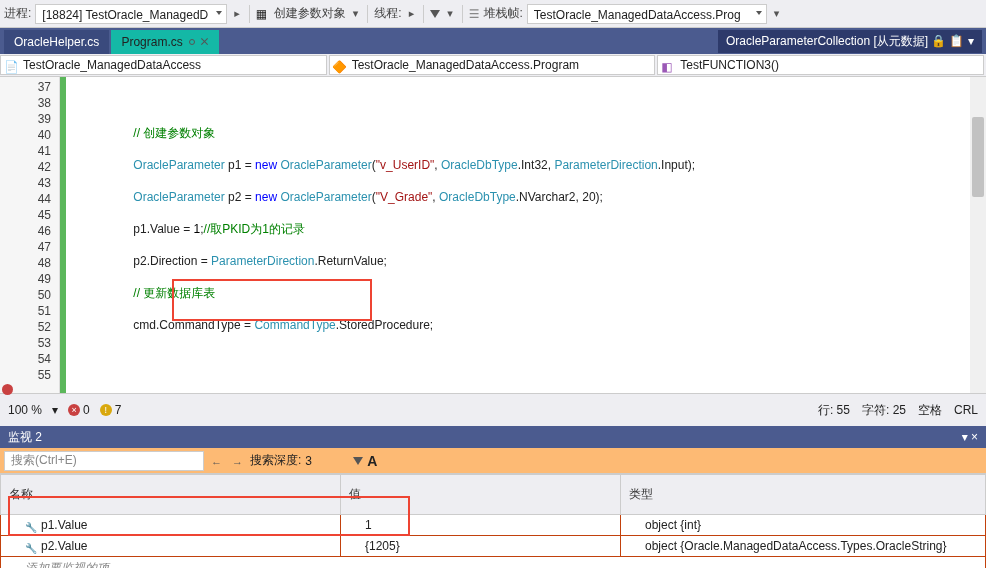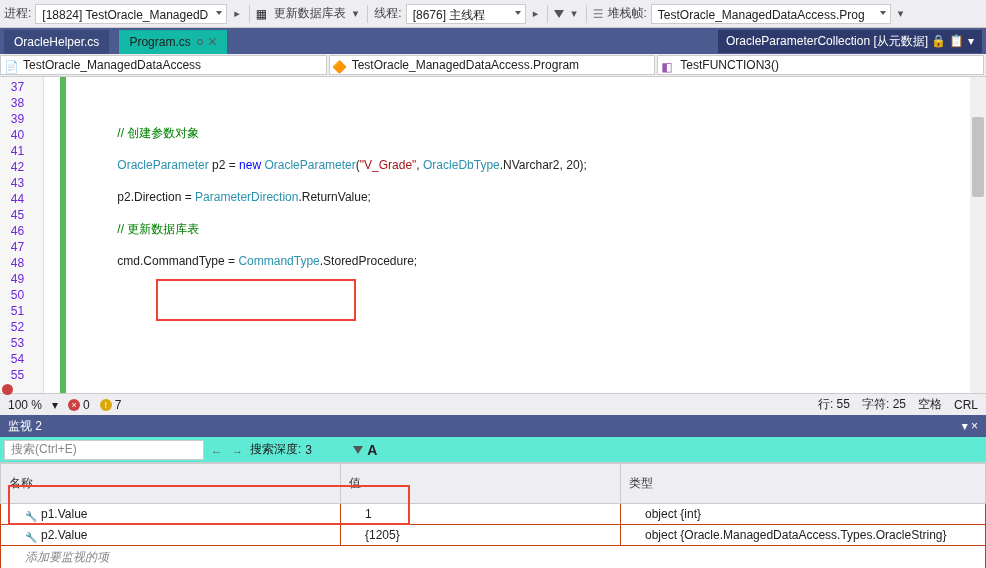--- a/index.html
+++ b/index.html
@@ -4,49 +4,49 @@
 <style>
 *{margin:0;padding:0;box-sizing:border-box;font-family:"Microsoft YaHei","Segoe UI",sans-serif;font-size:12px}
 body{background:#eee;width:986px;height:568px;overflow:hidden;color:#222}
 .toolbar{background:#eeeef2;border-bottom:1px solid #ccc;height:28px;display:flex;align-items:center;padding:0 4px;gap:4px}
 .toolbar .lbl{color:#444}
 .toolbar .dd{background:#fff;border:1px solid #ccc;padding:1px 18px 1px 6px;min-width:130px;height:20px;line-height:18px;position:relative}
 .toolbar .darrow{position:absolute;right:4px;top:6px;width:0;height:0;border-left:3px solid transparent;border-right:3px solid transparent;border-top:4px solid #555}
 .toolbar .sep{width:1px;height:18px;background:#ccc;margin:0 2px}
 .tbicon{width:14px;height:14px;display:inline-block}
 .tabstrip{background:#4b5b8f;height:26px;display:flex;align-items:flex-end;padding-left:4px;position:relative}
-.tab{background:#2d3a6b;color:#fff;height:24px;line-height:24px;padding:0 10px;margin-right:10px;position:relative;display:flex;align-items:center;gap:6px;cursor:pointer}
+.tab{background:#2d3a6b;color:#fff;height:24px;line-height:24px;padding:0 10px;margin-right:2px;position:relative;display:flex;align-items:center;gap:6px;cursor:pointer}
 .tab.inactive{background:#3a4a7d}
 .tab.active{background:#14b8a6;color:#222}
 .tab .close{width:8px;height:8px;position:relative}
 .tab .close:before,.tab .close:after{content:"";position:absolute;left:3px;top:-1px;width:1px;height:9px;background:#555}
 .tab .close:before{transform:rotate(45deg)}.tab .close:after{transform:rotate(-45deg)}
 .tab .pin{width:6px;height:6px;border:1px solid #555;border-radius:50%}
 .headerright{position:absolute;right:4px;top:0;height:26px;display:flex;align-items:center;color:#fff;gap:6px}
 .hdrinfo{background:#2d3a6b;padding:3px 8px;color:#fff}
 .navstrip{height:23px;background:#eeeef2;display:flex;align-items:center;border-bottom:1px solid #ccc}
 .navbox{border:1px solid #ccc;height:20px;padding:0 18px 0 22px;min-width:230px;position:relative;margin-right:2px;background:#fff;line-height:18px}
 .navbox .nicon{position:absolute;left:3px;top:2px;width:14px;height:14px}
 .navbox .darrow{top:7px}
 .editor{display:flex;height:316px;background:#fff;font-family:Consolas,monospace;font-size:13px;position:relative}
-.gutter{width:44px;text-align:center;padding-right:8px;background:#f6f6f6;color:#6d28d9;border-right:1px solid #ddd;line-height:16px;padding-top:2px;position:relative}
+.gutter{width:60px;text-align:right;padding-right:8px;background:#f6f6f6;color:#404040;border-right:1px solid #ddd;line-height:16px;padding-top:2px;position:relative}
 .gutterln{height:16px}
 .bp{position:absolute;left:2px;width:11px;height:11px;background:#c94141;border-radius:50%;top:307px}
 .greenbar{position:absolute;left:60px;top:0;width:6px;height:100%;background:#5bb75b}
 .code{padding-left:20px;line-height:16px;white-space:pre;position:relative;flex:1;overflow:hidden}
 .cl{height:16px}
 .c-cm{color:#008000}.c-kw{color:#0000ff}.c-tp{color:#2b91af}.c-str{color:#a31515}.c-num{color:#000}.c-mth{color:#795e26}
 .hlred{position:absolute;border:2px solid #e43;pointer-events:none}
-.statused{height:22px;background:#eeeef2;border-top:1px solid #ccc;display:flex;align-items:center;padding:0 8px;gap:12px}
+.statused{height:33px;background:#eeeef2;border-top:1px solid #ccc;display:flex;align-items:center;padding:0 8px;gap:12px}
 .statused .spL{flex:1;display:flex;align-items:center;gap:10px}
 .errind{display:flex;align-items:center;gap:3px}
 .circ{width:12px;height:12px;border-radius:50%;display:inline-block;text-align:center;line-height:12px;font-size:9px;color:#fff}
 .circ.err{background:#c94141}.circ.warn{background:#d9a80d}
 .watchhdr{background:#4b5b8f;color:#fff;height:22px;line-height:22px;padding:0 8px;display:flex;justify-content:space-between;align-items:center}
-.watchtools{height:26px;background:#5eead4;border-bottom:1px solid #ccc;display:flex;align-items:center;padding:0 4px;gap:4px}
+.watchtools{height:26px;background:#fdba74;border-bottom:1px solid #ccc;display:flex;align-items:center;padding:0 4px;gap:4px}
 .searchbox{border:1px solid #ccc;height:20px;padding:0 20px 0 6px;width:200px;background:#fff;color:#888;position:relative}
 .wtable{width:100%;border-collapse:collapse;background:#fff}
 .wtable th{background:#eeeef2;text-align:left;padding:11px 8px;border:1px solid #ccc;font-weight:normal;color:#333}
 .wtable td{padding:3px 24px;border:1px solid #c2410c}
 .wrench{display:inline-block;width:12px;height:12px;margin-right:4px;vertical-align:middle}
 .wrench:before{content:"🔧";font-size:10px}
 .italic{font-style:italic;color:#888}
 .scrollbar{position:absolute;right:0;top:0;width:16px;height:100%;background:#f0f0f0}
 .scthumb{position:absolute;right:2px;top:40px;width:12px;height:80px;background:#c2c2c2;border-radius:2px}
 .arrow{color:#555;font-size:11px;padding:0 3px;cursor:pointer}
@@ -54,25 +54,24 @@
 </style>
 </head>
 <body>
 
 <div class="toolbar">
   <span class="lbl">进程:</span>
   <div class="dd"><span>[18824] TestOracle_ManagedD</span><span class="darrow"></span></div>
   <span class="arrow">▸</span>
   <div class="sep"></div>
   <span class="tbicon">▦</span>
-  <span class="lbl">更新数据库表</span>
+  <span class="lbl">创建参数对象</span>
   <span class="arrow">▾</span>
   <div class="sep"></div>
   <span class="lbl">线程:</span>
-  <div class="dd" style="min-width:120px"><span>[8676] 主线程</span><span class="darrow"></span></div>
   <span class="arrow">▸</span>
   <div class="sep"></div>
   <span class="funnel"></span>
   <span class="arrow">▾</span>
   <div class="sep"></div>
   <span style="color:#888">☰</span>
   <span class="lbl">堆栈帧:</span>
   <div class="dd" style="min-width:240px"><span>TestOracle_ManagedDataAccess.Prog</span><span class="darrow"></span></div>
   <span class="arrow">▾</span>
 </div>
@@ -117,21 +116,23 @@
       <div class="gutterln">51</div>
       <div class="gutterln">52</div>
       <div class="gutterln">53</div>
       <div class="gutterln">54</div>
       <div class="gutterln">55</div>
   </div>
   <div class="greenbar"></div>
   <div class="code">
 <div class="cl"></div>
 <div class="cl">                <span class="c-cm">// 创建参数对象</span></div>
+<div class="cl">                <span class="c-tp">OracleParameter</span><span> p1 = </span><span class="c-kw">new</span><span class="c-tp"> OracleParameter</span><span>(</span><span class="c-str">"v_UserID"</span><span>, </span><span class="c-tp">OracleDbType</span><span>.Int32, </span><span class="c-tp">ParameterDirection</span><span>.Input);</span></div>
 <div class="cl">                <span class="c-tp">OracleParameter</span><span> p2 = </span><span class="c-kw">new</span><span class="c-tp"> OracleParameter</span><span>(</span><span class="c-str">"V_Grade"</span><span>, </span><span class="c-tp">OracleDbType</span><span>.NVarchar2, 20);</span></div>
+<div class="cl">                <span>p1.Value = </span><span class="c-num">1</span><span>;</span><span class="c-cm">//取PKID为1的记录</span></div>
 <div class="cl">                <span>p2.Direction = </span><span class="c-tp">ParameterDirection</span><span>.ReturnValue;</span></div>
 <div class="cl">                <span class="c-cm">// 更新数据库表</span></div>
 <div class="cl">                <span>cmd.CommandType = </span><span class="c-tp">CommandType</span><span>.StoredProcedure;</span></div>
 <div class="cl"></div>
 
 
 
 
 
 

